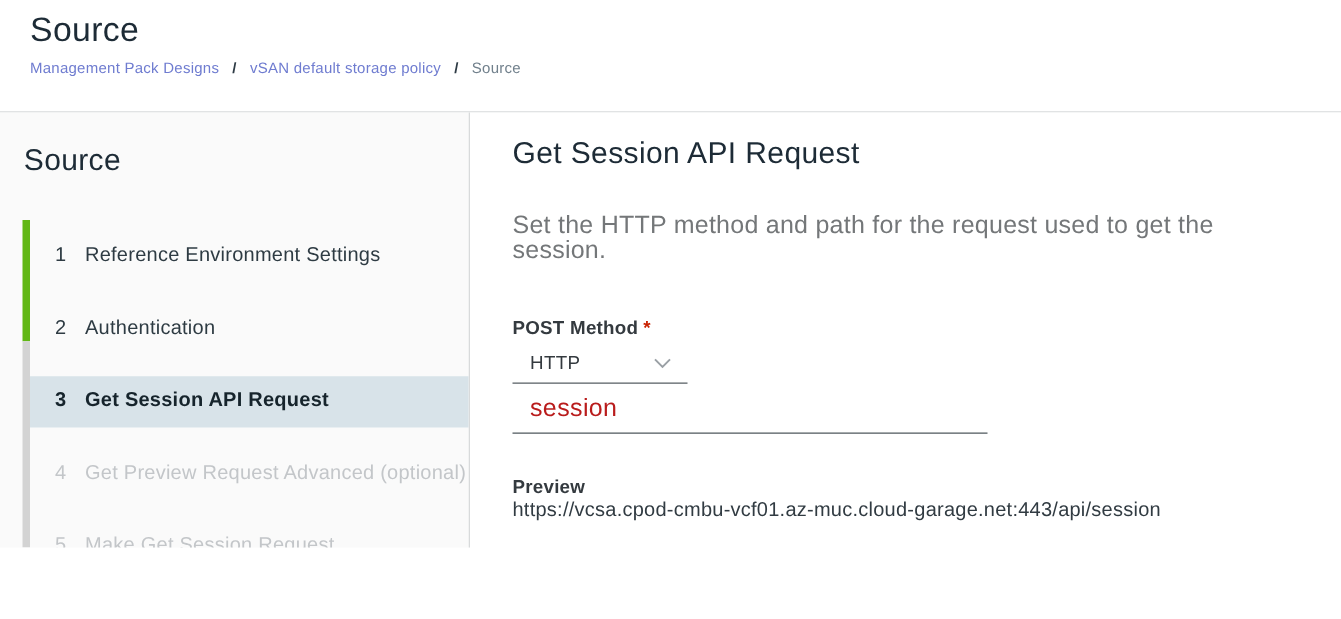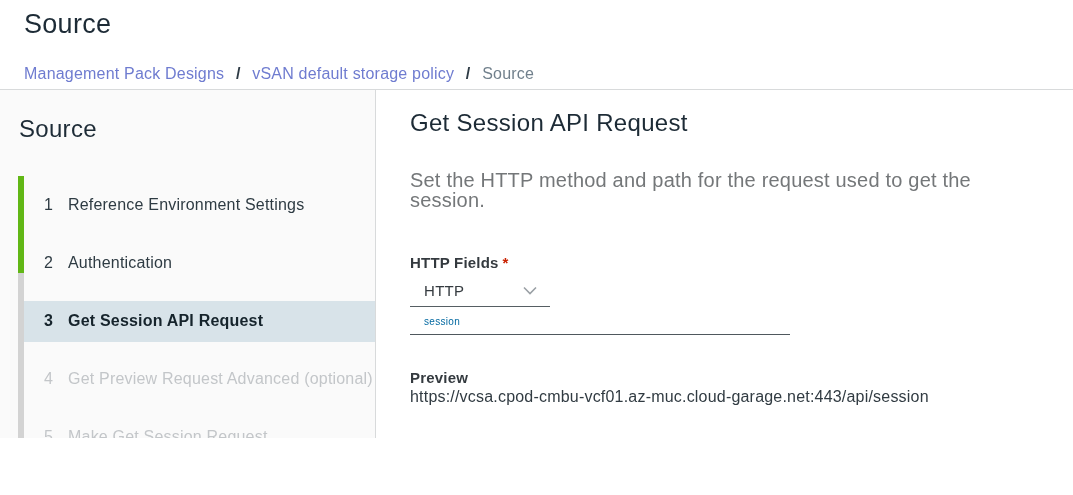--- a/index.html
+++ b/index.html
@@ -14,21 +14,21 @@
   
   .header {
     height: 90px; flex: none;
     padding: 9px 0 0 24px;
     border-bottom: 1px solid #d8dadb;
     background: #ffffff;
   }
   .page-title {
     font-size: 27px; font-weight: 400; color: #1d2b36; letter-spacing: 0.3px;
   }
-  .breadcrumb { margin-top: 25px; font-size: 16px; letter-spacing: 0.2px; }
+  .breadcrumb { margin-top: 7px; font-size: 12px; letter-spacing: 0.2px; }
   .breadcrumb a {
     color: #6f7cd0; text-decoration: none; cursor: pointer;
   }
   .breadcrumb .sep { color: #2e3b45; font-weight: 600; margin: 0 7px; }
   .breadcrumb .current { color: #71808c; }
 
   
   .body { flex: 1; display: flex; min-height: 0; }
 
   
@@ -77,21 +77,21 @@
   }
   .select .select-value { font-size: 15px; color: #343a3f; letter-spacing: 0.3px; }
   .select svg { flex: none; display: block; }
 
   .text-input {
     display: block; margin-top: 6px; width: 380px;
     border: none; border-bottom: 1px solid #4f585d;
     background: transparent; outline: none;
     padding: 3px 0 7px 14px;
     font-family: "Liberation Sans", "DejaVu Sans", sans-serif;
-    font-size: 10px; color: #0369a1; letter-spacing: 0.3px;
+    font-size: 20px; color: #b91c1c; letter-spacing: 0.3px;
   }
 
   .preview-url { margin-top: 0; font-size: 16px; color: #313b42; line-height: 19px; letter-spacing: 0.2px; }
 </style>
 </head>
 <body>
 
 <div class="page">
 
   <header class="header">
@@ -155,21 +155,21 @@
           </div>
         </div>
       </div>
     </aside>
 
     <main class="content">
       <h2 class="main-title">Get Session API Request</h2>
       <p class="desc">Set the HTTP method and path for the request used to get the session.</p>
 
       <div class="field-label first">
-        <span>HTTP Fields</span><span class="req">*</span>
+        <span>POST Method</span><span class="req">*</span>
       </div>
       <div class="select">
         <span class="select-value">HTTP</span>
         <span>
           <svg width="14" height="9" viewBox="0 0 14 9">
               <polyline points="1,1.5 7,7.5 13,1.5" fill="none" stroke="#9aa0a5" stroke-width="1.6"></polyline>
             </svg>
         </span>
       </div>
 

